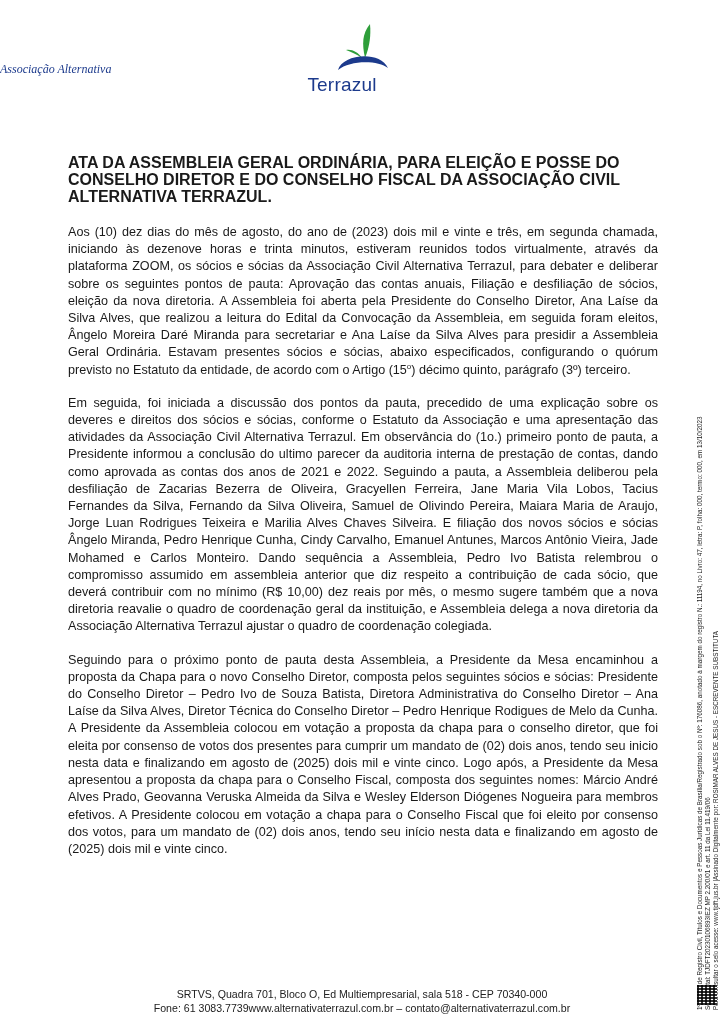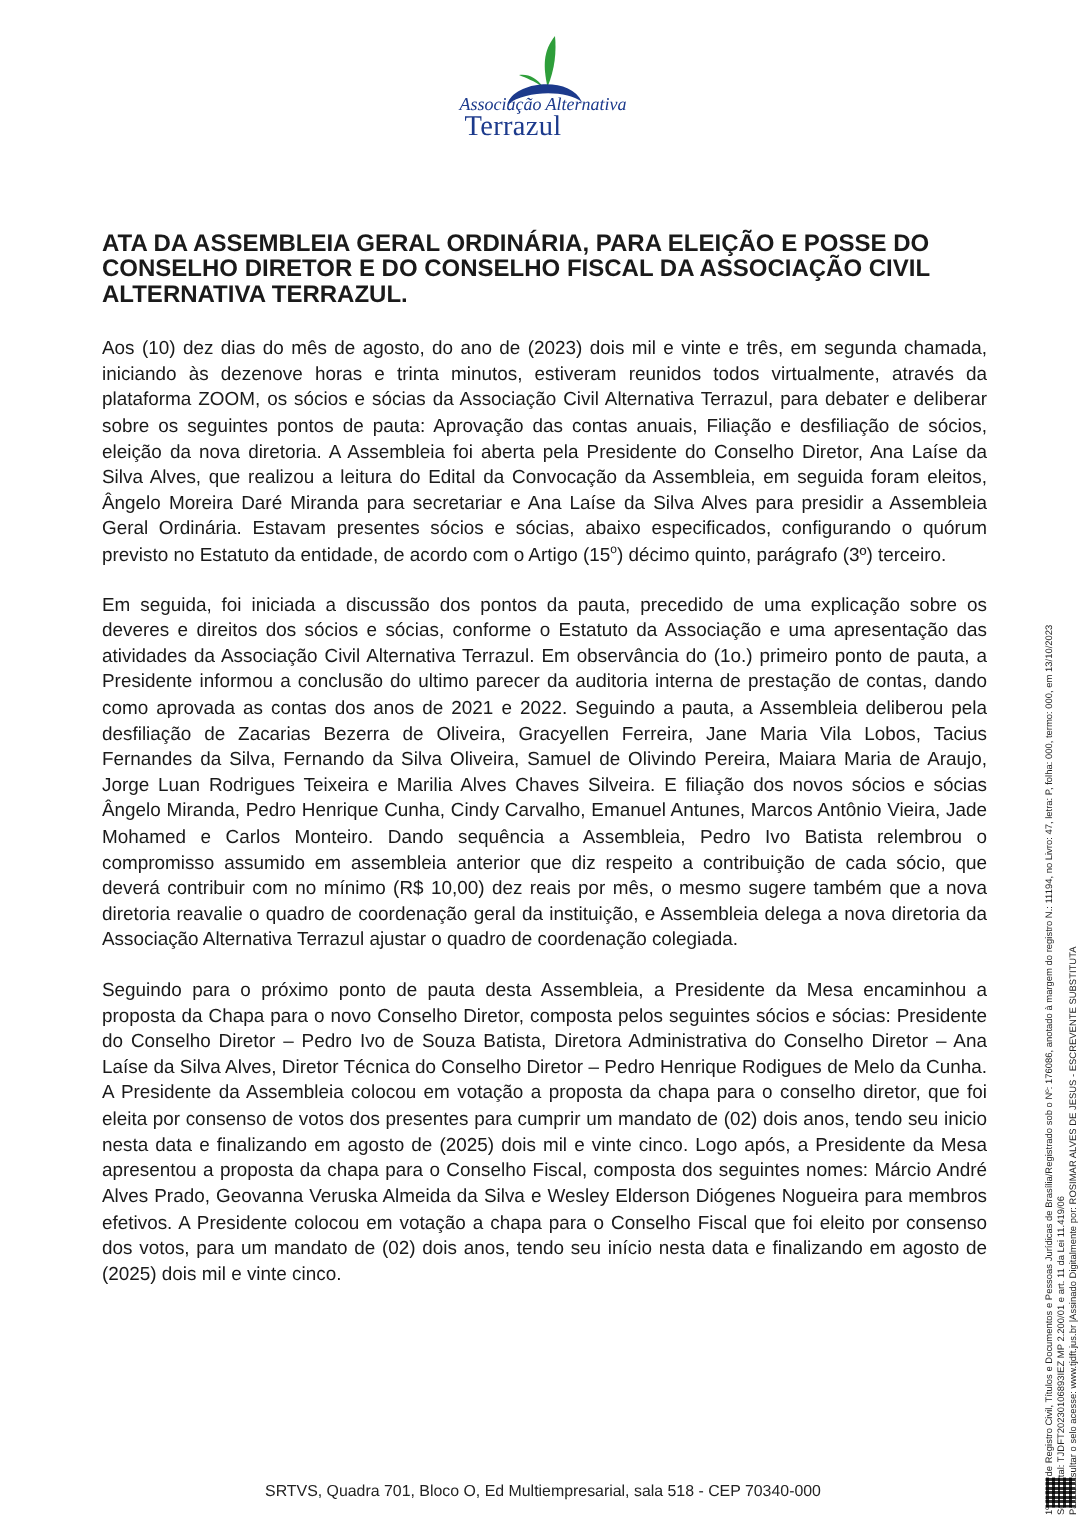--- a/index.html
+++ b/index.html
@@ -1,19 +1,19 @@
 <!DOCTYPE html>
 <html><head>
 <meta charset="utf-8">
 <style>
   html, body { margin: 0; padding: 0; background: #ffffff; }
   body { width: 724px; height: 1024px; position: relative; overflow: hidden; font-family: "Liberation Sans", sans-serif; color: #1a1a1a; }
   .logo { position: absolute; left: 318px; top: 14px; width: 90px; height: 90px; }
-  .logo-text-1 { position: absolute; top: 62px; left: 0; width: 724px; text-align: center; font-family: "Liberation Serif", serif; font-style: italic; font-size: 12px; color: #1c3a8c; }
-  .logo-text-2 { position: absolute; top: 74px; left: 0; width: 684px; text-align: center; font-family: Liberation Serif, serif; font-size: 19px; color: #1c3a8c; letter-spacing: 0.2px; }
+  .logo-text-1 { position: absolute; top: 62px; left: 0; width: 724px; text-align: left; font-family: "Liberation Serif", serif; font-style: italic; font-size: 12px; color: #1c3a8c; }
+  .logo-text-2 { position: absolute; top: 74px; left: 0; width: 684px; text-align: center; font-family: Liberation Sans, sans-serif; font-size: 19px; color: #1c3a8c; letter-spacing: 0.2px; }
   .title { position: absolute; left: 68px; top: 154px; width: 592px; font-weight: bold; font-size: 16px; line-height: 17px; }
   .body { position: absolute; left: 68px; top: 208px; width: 590px; font-size: 12.6px; line-height: 17.2px; text-align: justify; }
   .body p { margin: 16px 0 16px 0; }
   .sup { font-size: 8px; vertical-align: super; line-height: 0; }
   .footer { position: absolute; left: 0; top: 987px; width: 724px; text-align: center; font-size: 10.6px; line-height: 14px; color: #222; }
   .side { position: absolute; left: 696px; top: 1010px; width: 990px; transform-origin: 0 0; transform: rotate(-90deg); font-size: 6.3px; line-height: 8px; color: #222; white-space: nowrap; }
   .qr { position: absolute; left: 697px; top: 985px; width: 20px; height: 20px; background:
       repeating-linear-gradient(90deg, #333 0 2px, #fff 2px 4px),
       repeating-linear-gradient(0deg, #333 0 2px, #fff 2px 3px); background-blend-mode: multiply; }
 </style>
@@ -31,20 +31,21 @@
 <div class="title">ATA DA ASSEMBLEIA GERAL ORDINÁRIA, PARA ELEIÇÃO E POSSE DO CONSELHO DIRETOR E DO CONSELHO FISCAL DA ASSOCIAÇÃO CIVIL ALTERNATIVA TERRAZUL.</div>
 
 <div class="body">
   <p><span>Aos (10) dez dias do mês de agosto, do ano de (2023) dois mil e vinte e três, em segunda chamada, iniciando às dezenove horas e trinta minutos, estiveram reunidos todos virtualmente, através da plataforma ZOOM, os sócios e sócias da Associação Civil Alternativa Terrazul, para debater e deliberar sobre os seguintes pontos de pauta: Aprovação das contas anuais, Filiação e desfiliação de sócios, eleição da nova diretoria. A Assembleia foi aberta pela Presidente do Conselho Diretor, Ana Laíse da Silva Alves, que realizou a leitura do Edital da Convocação da Assembleia, em seguida foram eleitos, Ângelo Moreira Daré Miranda para secretariar e Ana Laíse da Silva Alves para presidir a Assembleia Geral Ordinária. Estavam presentes sócios e sócias, abaixo especificados, configurando o quórum previsto no Estatuto da entidade, de acordo com o Artigo (15</span><span class="sup">o</span><span>) décimo quinto, parágrafo (3º) terceiro.</span></p>
   <p>Em seguida, foi iniciada a discussão dos pontos da pauta, precedido de uma explicação sobre os deveres e direitos dos sócios e sócias, conforme o Estatuto da Associação e uma apresentação das atividades da Associação Civil Alternativa Terrazul. Em observância do (1o.) primeiro ponto de pauta, a Presidente informou a conclusão do ultimo parecer da auditoria interna de prestação de contas, dando como aprovada as contas dos anos de 2021 e 2022. Seguindo a pauta, a Assembleia deliberou pela desfiliação de Zacarias Bezerra de Oliveira, Gracyellen Ferreira, Jane Maria Vila Lobos, Tacius Fernandes da Silva, Fernando da Silva Oliveira, Samuel de Olivindo Pereira, Maiara Maria de Araujo, Jorge Luan Rodrigues Teixeira e Marilia Alves Chaves Silveira. E filiação dos novos sócios e sócias Ângelo Miranda, Pedro Henrique Cunha, Cindy Carvalho, Emanuel Antunes, Marcos Antônio Vieira, Jade Mohamed e Carlos Monteiro. Dando sequência a Assembleia,  Pedro Ivo Batista relembrou o compromisso assumido em assembleia anterior que diz respeito a contribuição de cada sócio, que deverá contribuir com no mínimo (R$ 10,00) dez reais por mês, o mesmo sugere também que a nova diretoria reavalie o quadro de coordenação geral da instituição, e Assembleia delega a nova diretoria da Associação Alternativa Terrazul ajustar o quadro de coordenação colegiada.</p>
   <p>Seguindo para o próximo ponto de pauta desta Assembleia, a Presidente da Mesa encaminhou a proposta da Chapa para o novo Conselho Diretor, composta pelos seguintes sócios e sócias: Presidente do Conselho Diretor – Pedro Ivo de Souza Batista, Diretora Administrativa do Conselho Diretor – Ana Laíse da Silva Alves, Diretor Técnica do Conselho Diretor – Pedro Henrique Rodigues de Melo da Cunha. A Presidente da Assembleia colocou em votação a proposta da chapa para o conselho diretor, que foi eleita por consenso de votos dos presentes para cumprir um mandato de (02) dois anos, tendo seu inicio nesta data e finalizando em agosto de (2025) dois mil e vinte cinco. Logo após, a Presidente da Mesa apresentou a proposta da chapa para o Conselho Fiscal, composta dos seguintes nomes: Márcio André Alves Prado, Geovanna Veruska Almeida da Silva e Wesley Elderson Diógenes Nogueira para membros efetivos. A Presidente colocou em votação a chapa para o Conselho Fiscal que foi eleito por consenso dos votos, para um mandato de (02) dois anos, tendo seu início nesta data e finalizando em agosto de (2025) dois mil e vinte cinco.</p>
 </div>
 
 <div class="footer">
   <div>SRTVS, Quadra 701, Bloco O, Ed Multiempresarial, sala 518 - CEP 70340-000</div>
+  <div>Fone: 61 3083.7739www.alternativaterrazul.com.br – contato@alternativaterrazul.com.br</div>
 </div>
 
 <div class="side">
   <div>1º Ofício de Registro Civil, Títulos e Documentos e Pessoas Jurídicas de Brasília/Registrado sob o Nº: 176086, anotado à margem do registro N.: 11194,  no Livro: 47, letra: P, folha: 000, termo: 000, em 13/10/2023</div>
   <div>Selo Digital: TJDFT20230106893IEZ MP 2.200/01 e art. 11 da Lei 11.419/06</div>
   <div>Para consultar o selo acesse: www.tjdft.jus.br |Assinado Digitalmente por: ROSIMAR ALVES DE JESUS - ESCREVENTE SUBSTITUTA</div>
 </div>
 <div class="qr"></div>
 
 </body></html>

